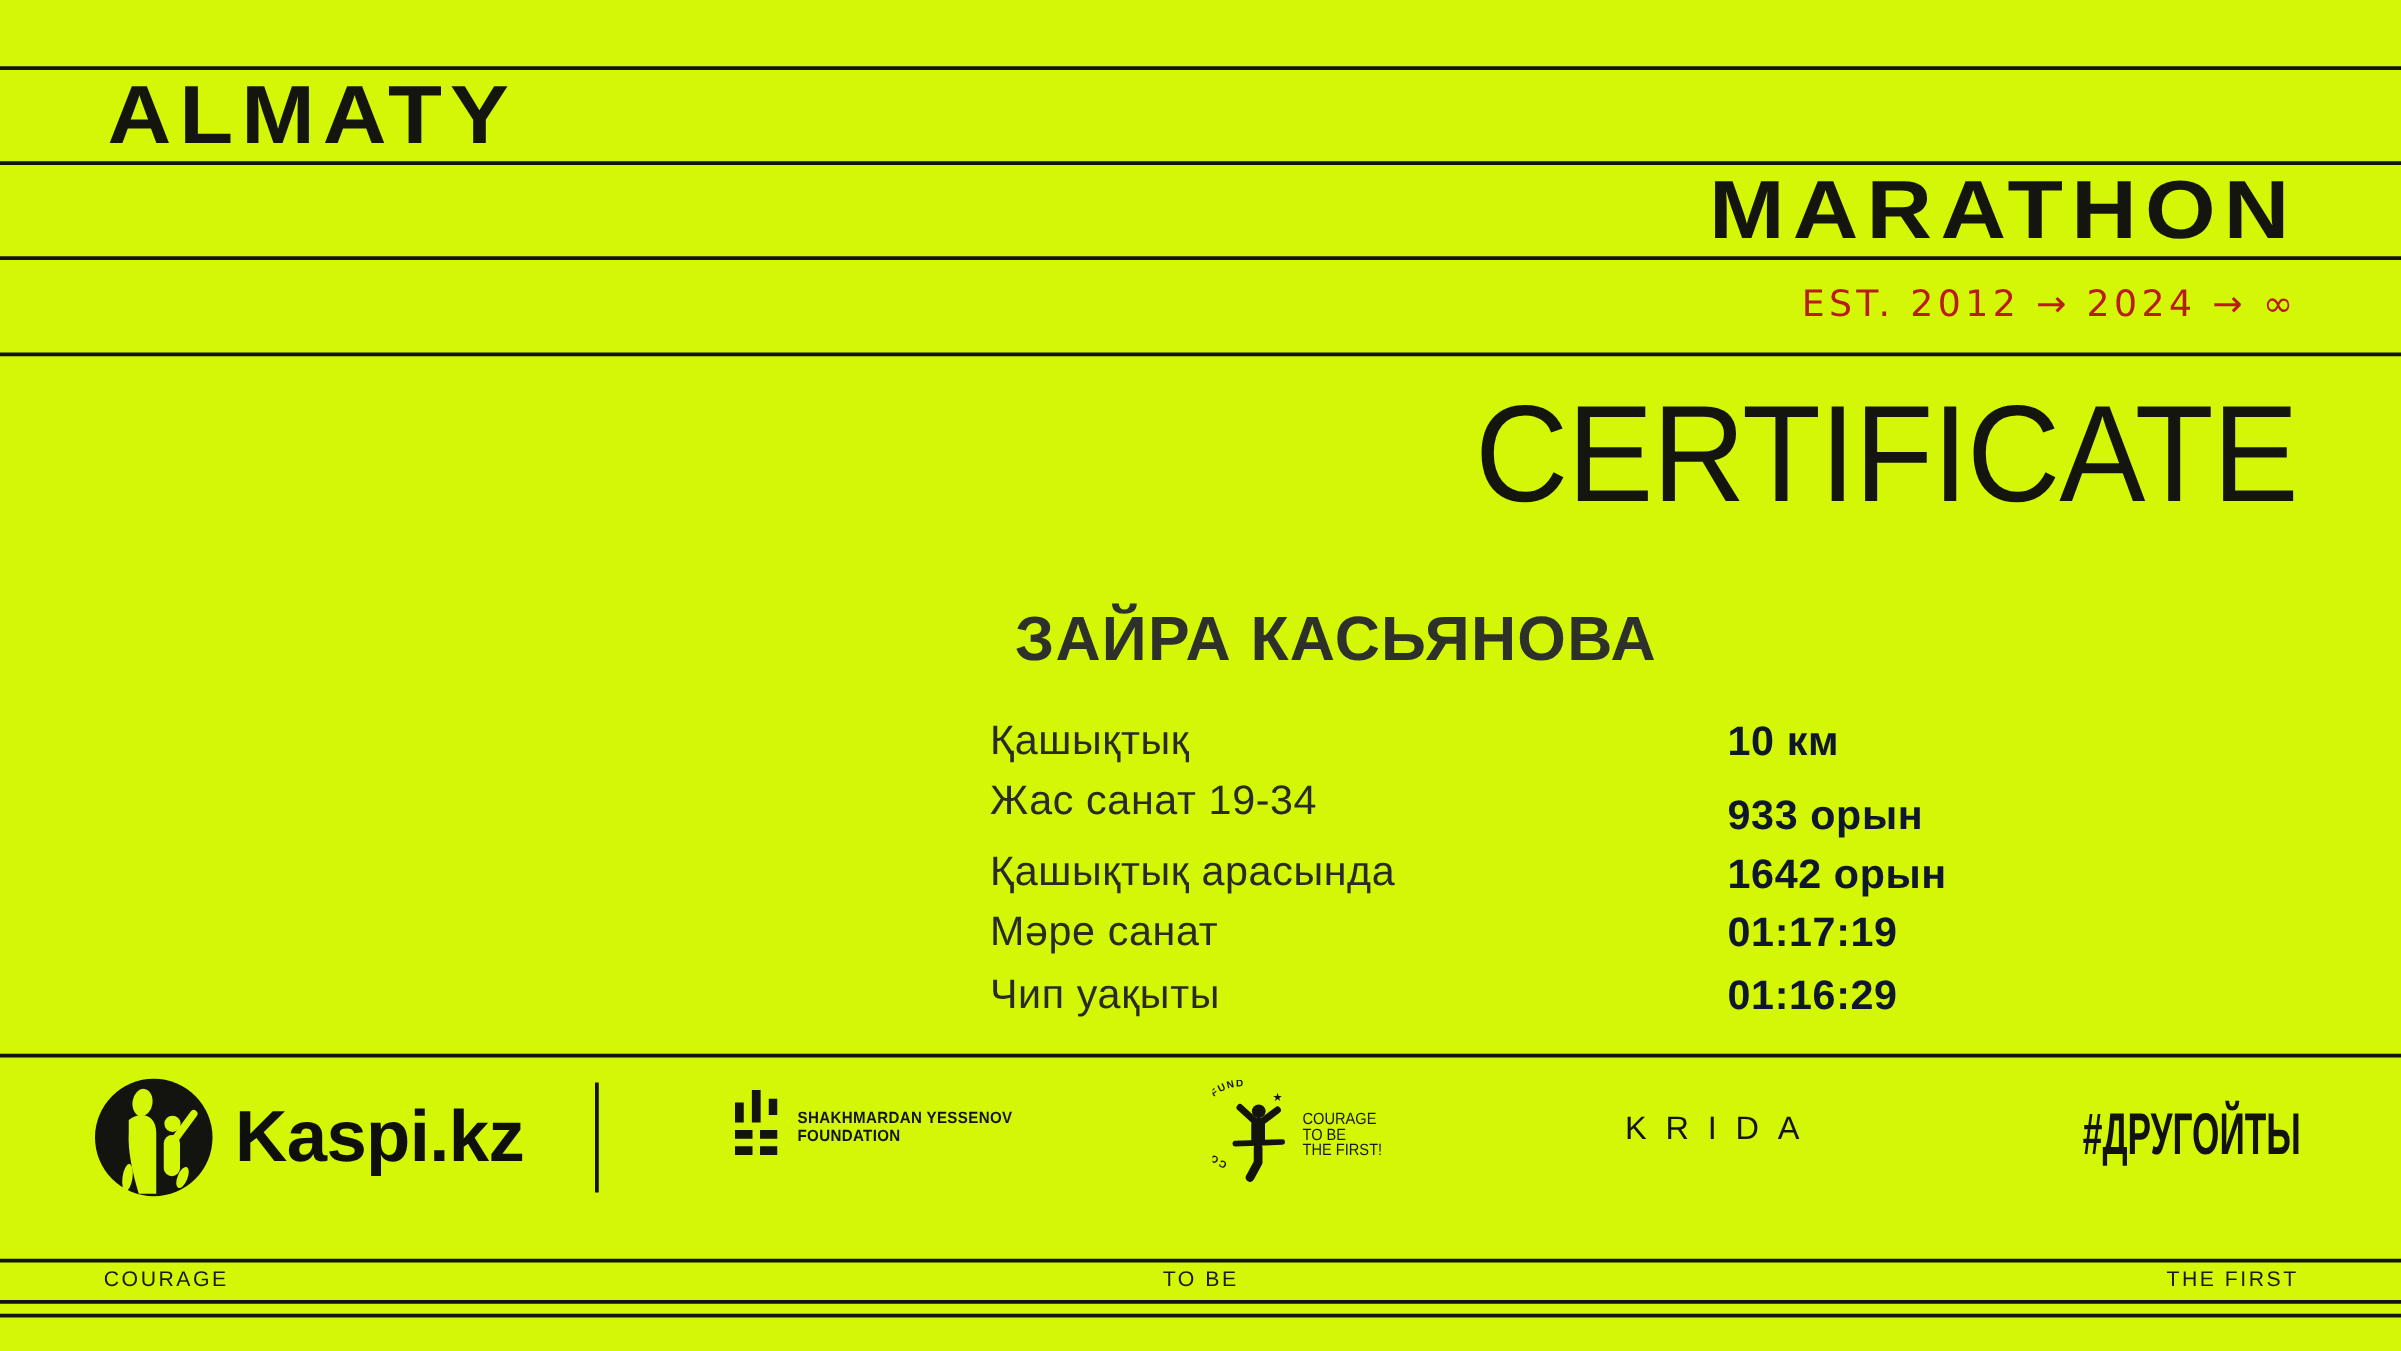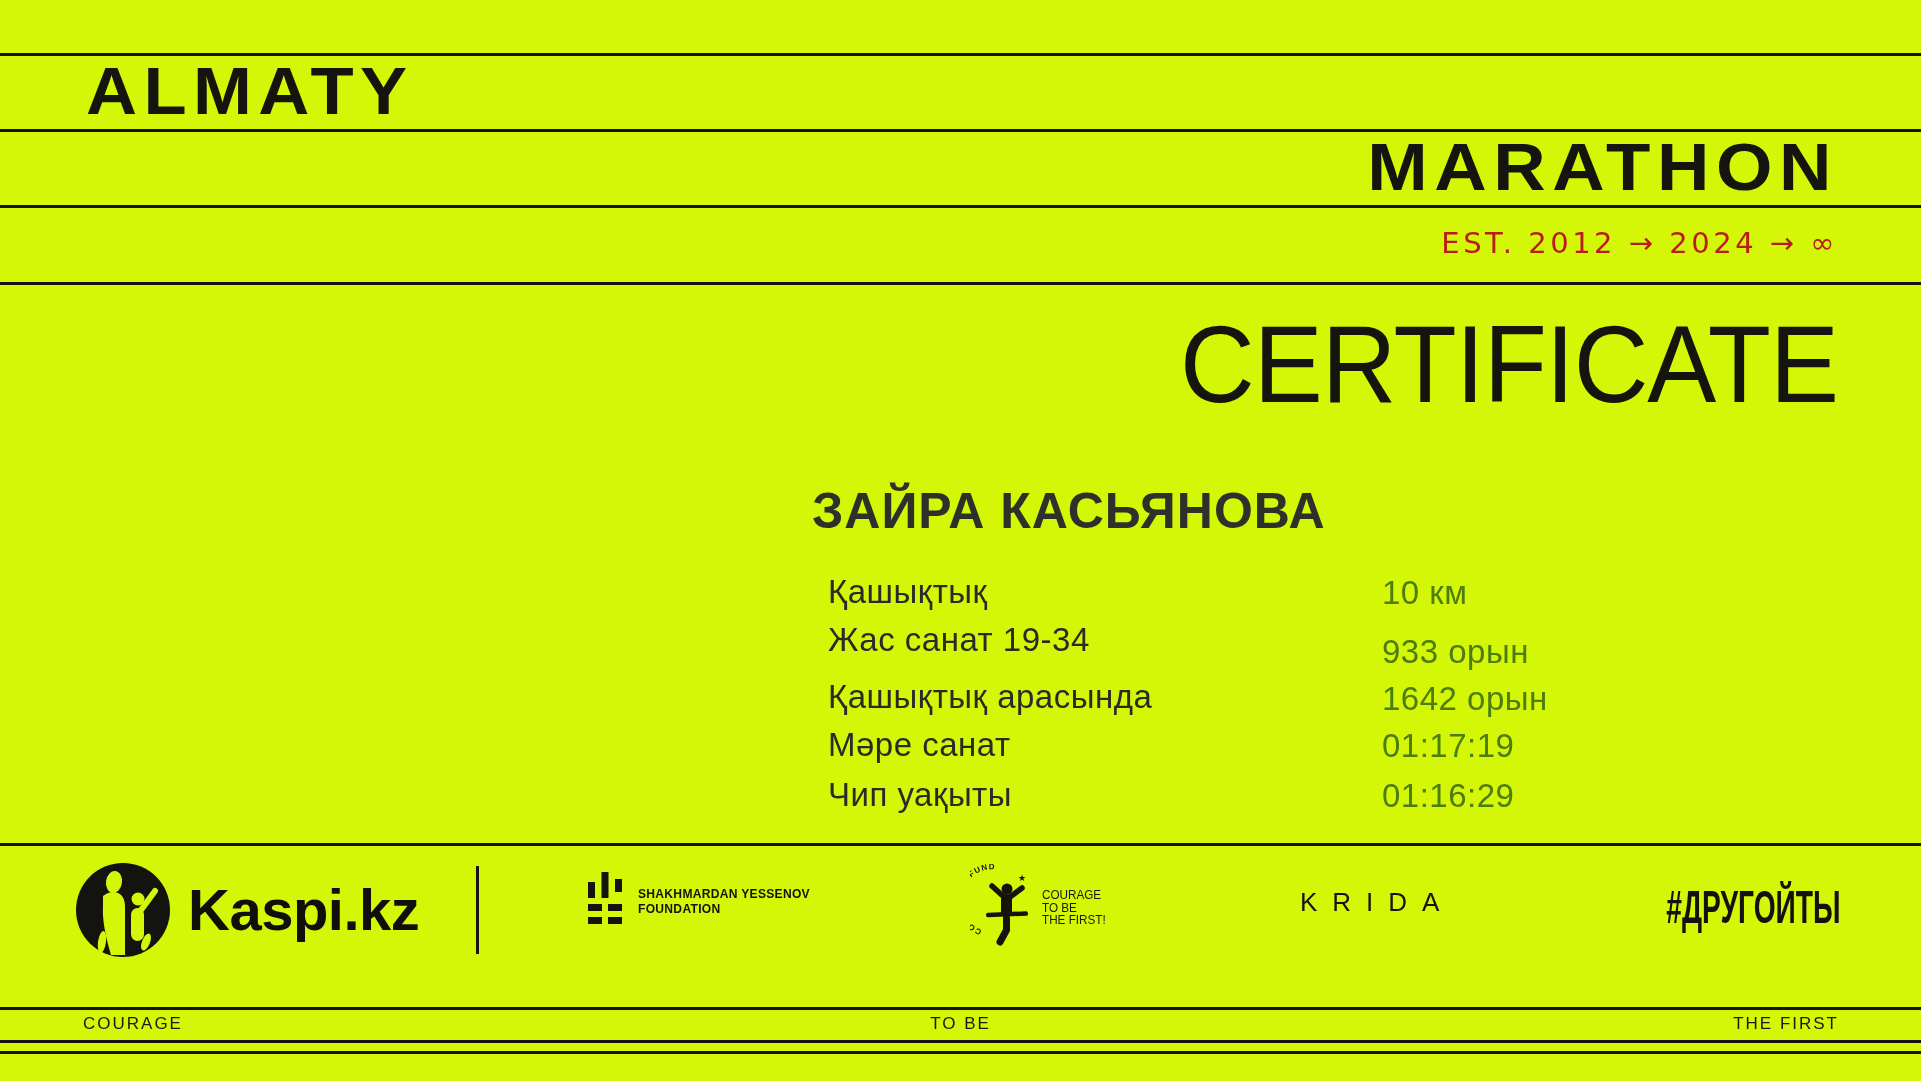--- a/index.html
+++ b/index.html
@@ -37,28 +37,28 @@
     font-size:110px;font-weight:500;letter-spacing:-1px;
     transform:scaleX(0.94);transform-origin:right center;
     color:#15150f;white-space:nowrap;
   }
   .runner-name{
     left:812px;top:487px;height:48px;line-height:48px;
     font-size:50px;font-weight:700;letter-spacing:1px;
     color:#2d312a;white-space:nowrap;
   }
   .stat-label{
-    position:absolute;left:828px;height:40px;line-height:40px;
+    position:absolute;left:792px;height:40px;line-height:40px;
     font-size:33px;font-weight:400;letter-spacing:0.5px;
     color:#282c25;white-space:nowrap;
   }
   .stat-value{
     position:absolute;left:1382px;height:40px;line-height:40px;
-    font-size:33px;font-weight:400;letter-spacing:0.5px;
-    color:#4d7c0f;white-space:nowrap;
+    font-size:33px;font-weight:700;letter-spacing:0.5px;
+    color:#0f172a;white-space:nowrap;
   }
   .kaspi-text{
     left:188px;top:882px;height:56px;line-height:56px;
     font-size:58px;font-weight:700;letter-spacing:-0.5px;
     color:#0f0f0c;white-space:nowrap;
   }
   .yessenov-text{
     left:638px;top:886px;
     font-size:13px;font-weight:700;line-height:15px;letter-spacing:0.3px;
     transform:scaleX(0.93);transform-origin:left center;

